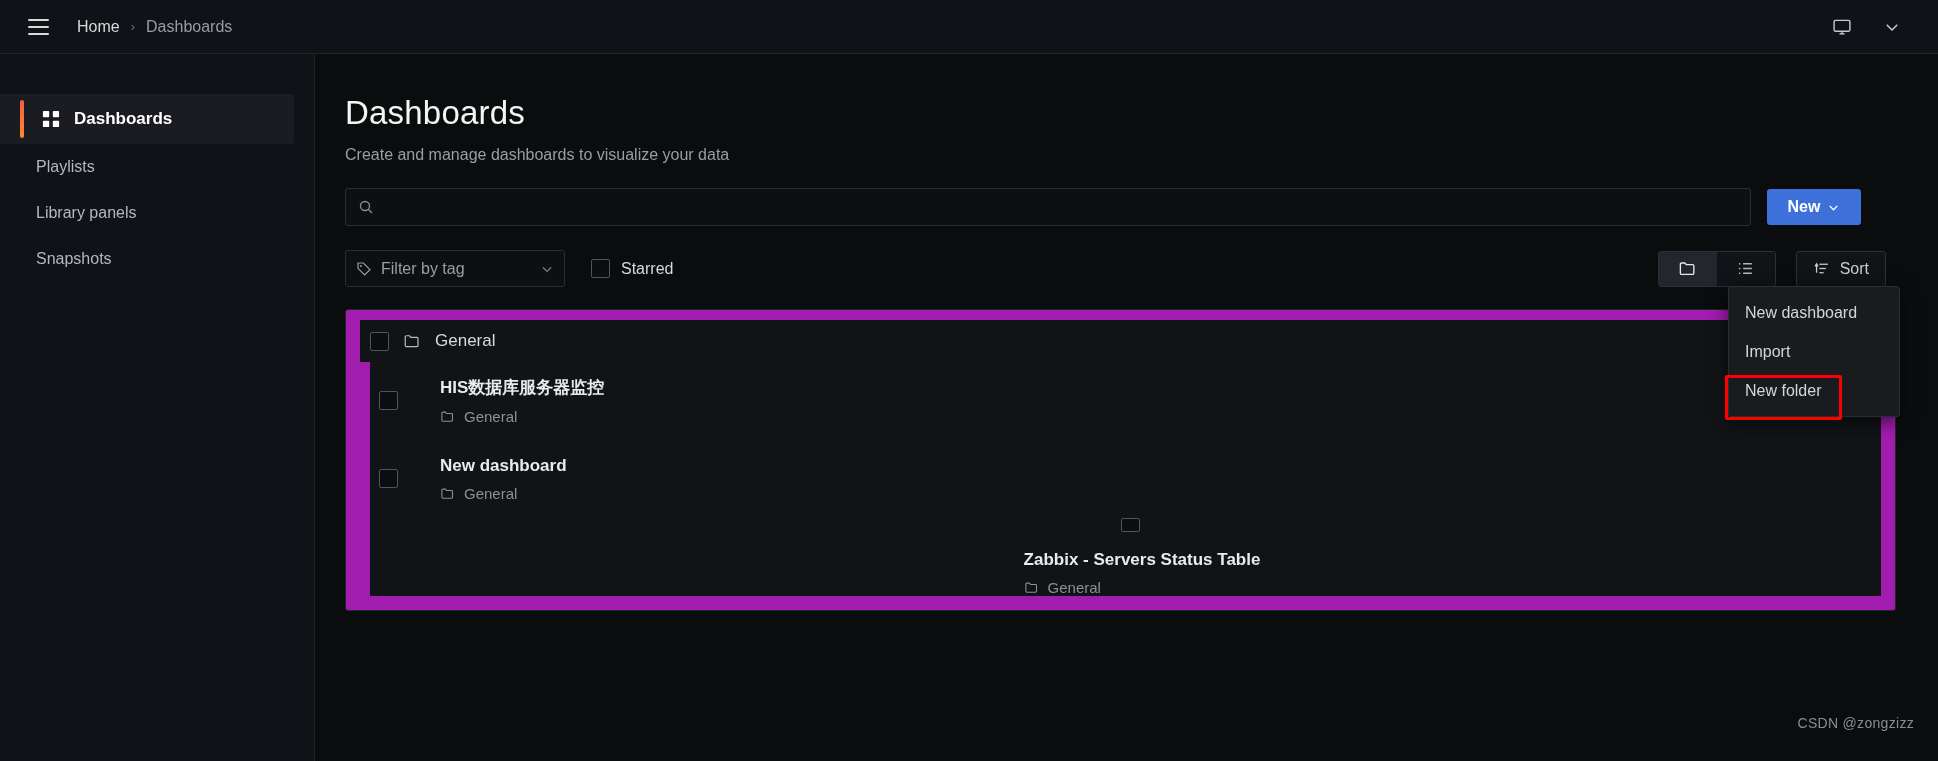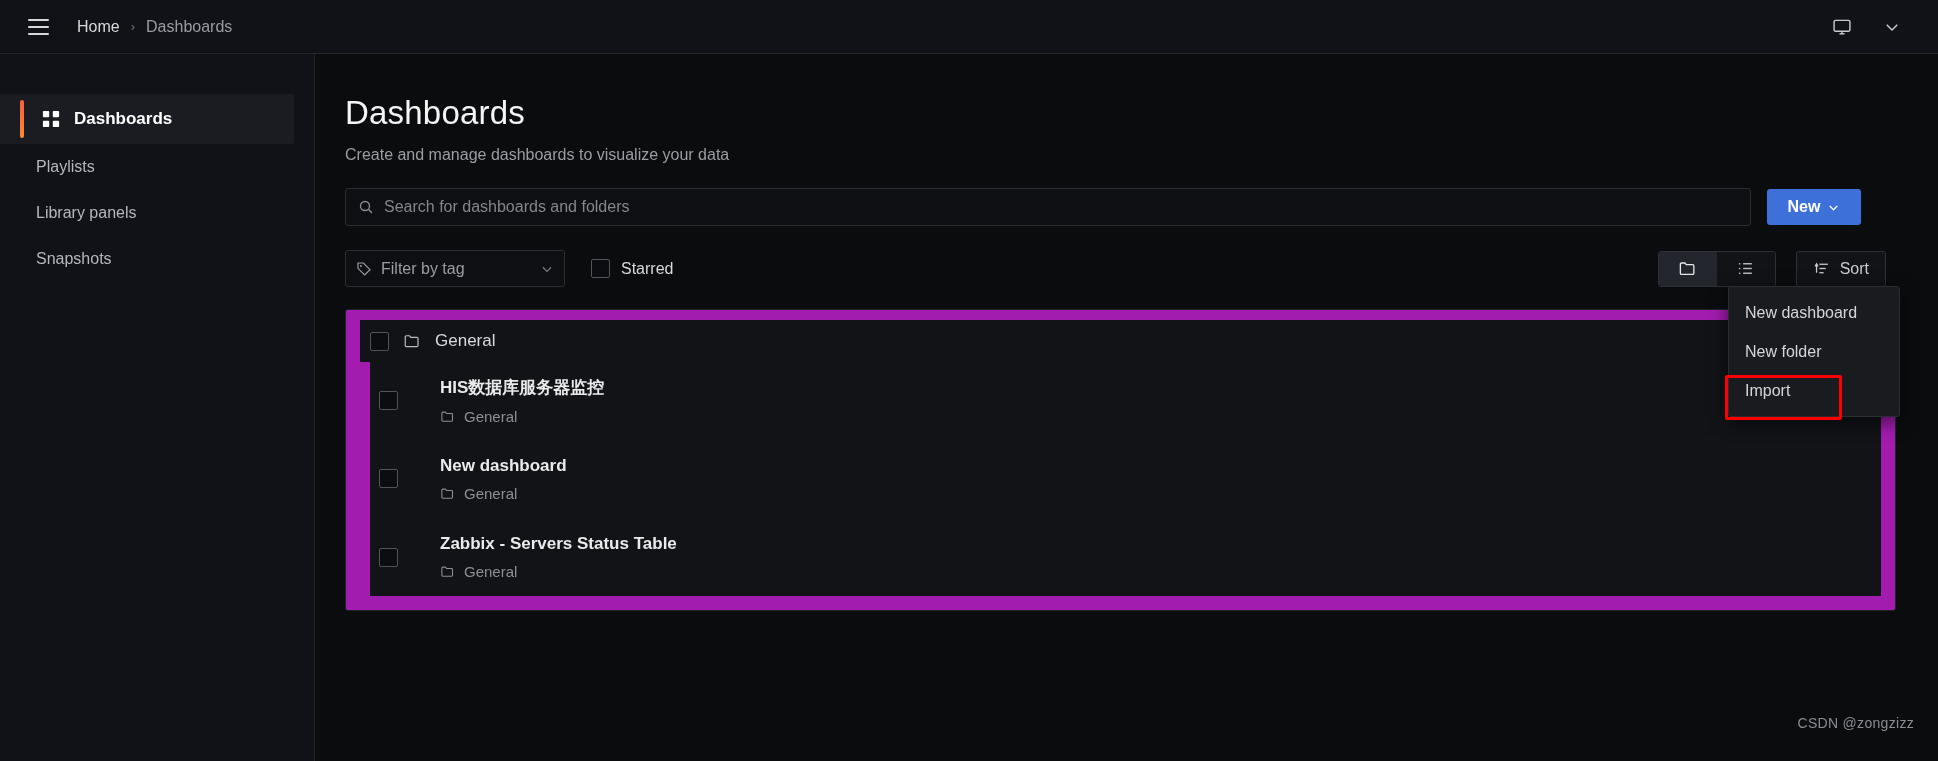--- a/index.html
+++ b/index.html
@@ -300,21 +300,21 @@
   .dash-row {
     margin-left: 10px;
     height: 78px;
     display: flex;
     align-items: center;
     gap: 18px;
     padding-left: 9px;
     border-bottom: 1px solid #141519;
     cursor: pointer;
   }
-  .dash-row:last-child { border-bottom: none; }
+  .dash-row:last-child { border-bottom: none; flex-direction: column; }
   .dash-body { margin-left: 24px; }
   .dash-title {
     font-size: 17px;
     font-weight: bold;
     color: #e9eaec;
   }
   .dash-meta {
     margin-top: 9px;
     display: flex; align-items: center; gap: 9px;
     font-size: 15px;
@@ -399,21 +399,20 @@
   <div class="page-sub">Create and manage dashboards to visualize your data</div>
 
   <div class="search-row">
     <div class="search-box">
       <span>
         <svg width="16" height="16" viewBox="0 0 24 24" fill="none" stroke="#8c8e95" stroke-width="2">
           <circle cx="10.5" cy="10.5" r="6.8"></circle>
           <line x1="15.5" y1="15.5" x2="21" y2="21"></line>
         </svg>
       </span>
-      <input type="text" placeholder="Search for dashboards and folders" style="">
     </div>
 
     <button class="new-btn">
       <span>New</span>
       <span>
         <svg width="13" height="13" viewBox="0 0 24 24" fill="none" stroke="currentColor" stroke-width="2.6">
           <polyline points="5,9 12,16 19,9"></polyline>
         </svg>
       </span>
     </button>
@@ -529,21 +528,21 @@
           </span>
           <span>General</span>
         </div>
       </div>
     </div>
 
   </div>
 
   <div class="menu">
     <div class="menu-item">New dashboard</div>
+    <div class="menu-item">Import</div>
     <div class="menu-item">New folder</div>
-    <div class="menu-item">Import</div>
   </div>
 
   <div class="highlight-box"></div>
 
 </div>
 
 <div class="watermark">CSDN @zongzizz</div>
 
 </body></html>

